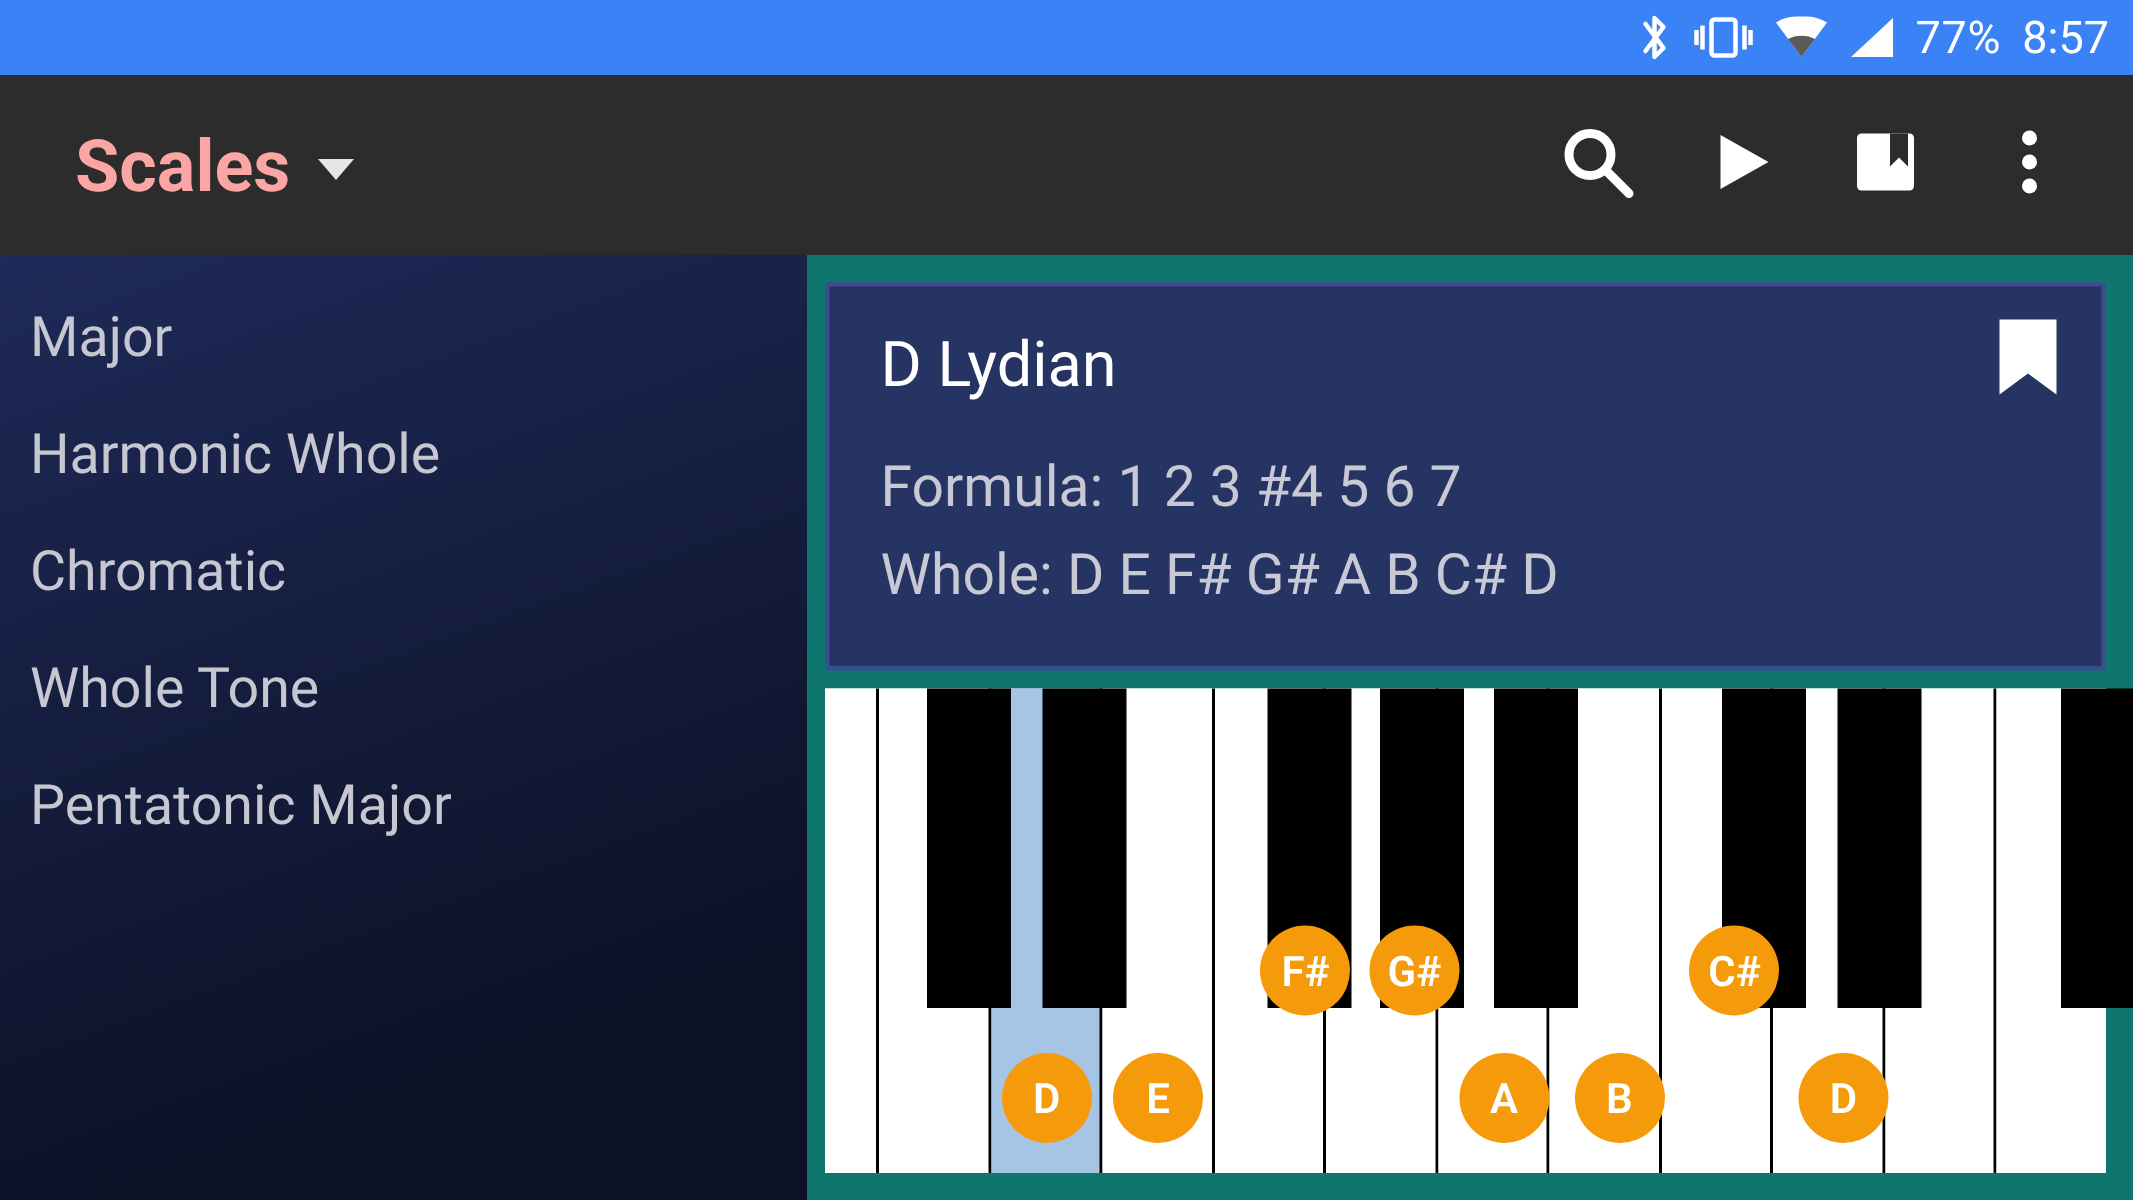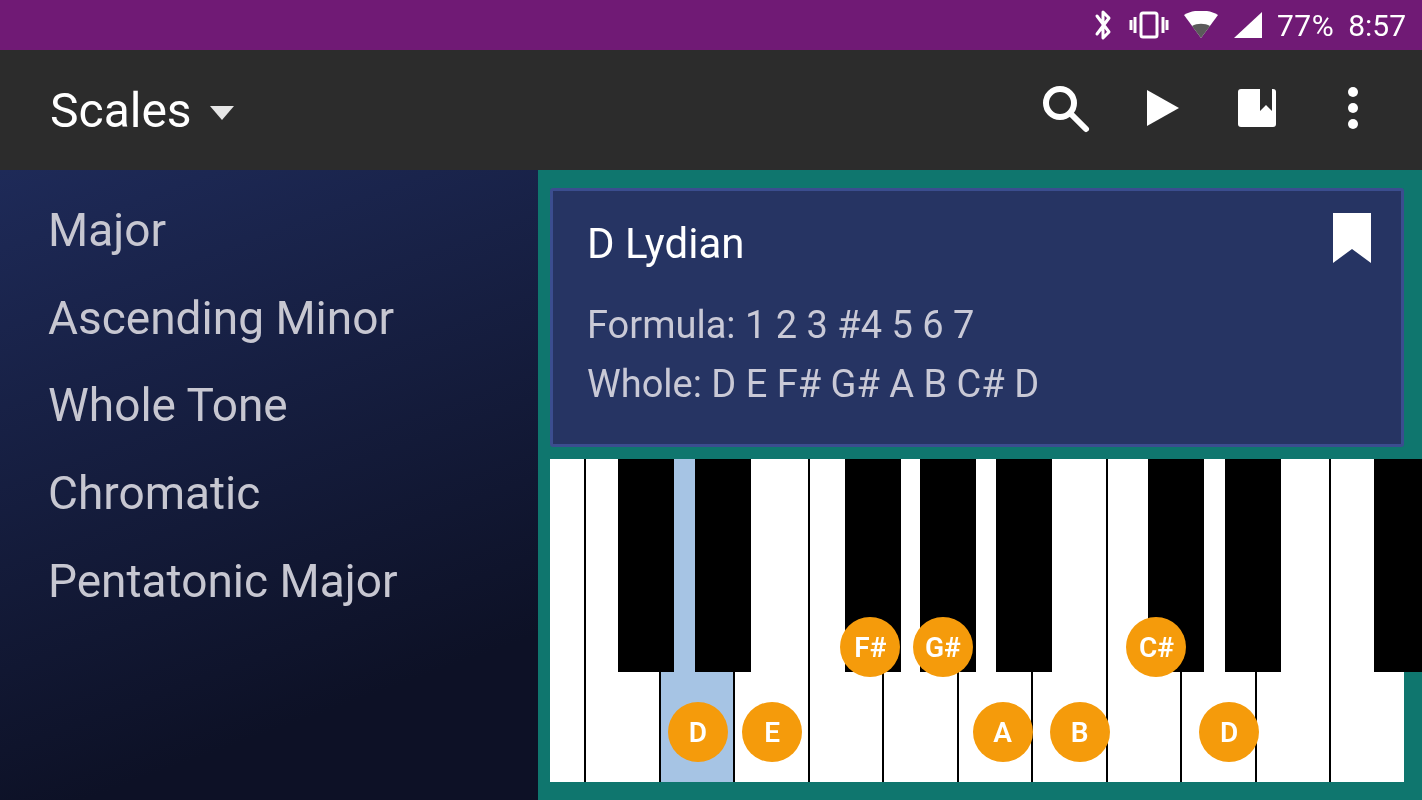--- a/index.html
+++ b/index.html
@@ -1,34 +1,34 @@
 <!DOCTYPE html>
 <html><head>
 <meta charset="utf-8">
 <style>
   * { box-sizing: border-box; margin: 0; padding: 0; }
   html, body { width: 1422px; height: 800px; overflow: hidden; font-family: Roboto, Arial, sans-serif; background:#000; color:#fff; }
   .root { width:1422px; height:800px; display:flex; flex-direction:column; background:#000; }
   
-  .status-bar { height:50px; background:#701a75; display:flex; justify-content:flex-end; align-items:center; padding:18px 16px; gap:14px; font-size:30px; font-weight:400; color:#fff; }
+  .status-bar { height:50px; background:#3b82f6; display:flex; justify-content:flex-end; align-items:center; padding:18px 16px; gap:14px; font-size:30px; font-weight:400; color:#fff; }
   .status-bar .pct { letter-spacing:0.5px; }
   .status-bar .time { font-size:30px;text-align:center; }
   .status-bar svg { display:block; }
   
   .app-bar { height:120px; background:#2c2c2c; display:flex; align-items:center; padding:0 24px 0 50px; }
   .app-title-wrap { display:flex; align-items:center; gap:18px; cursor:pointer; }
-  .app-title { font-size:48px; color:#ffffff; font-weight:400; }
+  .app-title { font-size:48px; color:#fca5a5; font-weight:700; }
   .caret-down { width:0; height:0; border-left:12px solid transparent; border-right:12px solid transparent; border-top:14px solid #e6e6e6; margin-top:6px; }
   .app-bar .spacer { flex:1; }
   .app-icon-btn { width:90px; height:90px; display:flex; align-items:center; justify-content:center; cursor:pointer; }
   .app-icon-btn + .app-icon-btn { margin-left:6px; }
   
   .body { flex:1; display:flex; min-height:0; }
   .sidebar { width:538px; background: linear-gradient(160deg, #1e2a58 0%, #0d1126 80%); padding:18px 20px 0 20px; overflow:hidden; }
-  .sidebar-item { color:#c7c7d1; font-size:46px; line-height:1.08; padding:18px 0 20px 0; cursor:pointer;margin-left:28px; }
+  .sidebar-item { color:#c7c7d1; font-size:37px; line-height:1.08; padding:18px 0 20px 0; cursor:pointer; }
   .main { flex:1; background:#0f766e; padding:18px 18px 18px 12px; display:flex; flex-direction:column; gap:12px; }
   .info-card { background:#263463; border:3px solid #3b4d8f; border-radius:3px; padding:28px 34px 30px 34px; position:relative; }
   .scale-name { font-size:42px; color:#fff; font-weight:400; margin-bottom:28px; }
   .info-line { font-size:38px; color:#c9c9d6; line-height:1.55; }
   .bookmark-corner { position:absolute; top:20px; right:26px; cursor:pointer; }
   
   .piano-wrap { flex:1; display:flex; }
   .piano { position:relative; flex:1; background:#fff; }
   .whites { position:absolute; inset:0; display:flex; }
   .wkey { flex:1; background:#fff; border-right:2px solid #000; position:relative; }
@@ -111,23 +111,23 @@
             <circle cx="6" cy="40" r="5" fill="#fff"></circle>
           </svg>
       </span>
     </div>
   </div>
 
   <div class="body">
 
     <div class="sidebar" id="sidebar">
         <div class="sidebar-item">Major</div>
-        <div class="sidebar-item">Ascending Minor</div>
+        <div class="sidebar-item">Harmonic Whole</div>
+        <div class="sidebar-item">Chromatic</div>
         <div class="sidebar-item">Whole Tone</div>
-        <div class="sidebar-item">Chromatic</div>
         <div class="sidebar-item">Pentatonic Major</div>
       </div>
 
     <div class="main">
       <div class="info-card">
         <div class="scale-name">D Lydian</div>
         <div class="info-line">Formula: 1 2 3 #4 5 6 7</div>
         <div class="info-line">Whole: D E F# G# A B C# D</div>
         <div class="bookmark-corner">
           <span>

